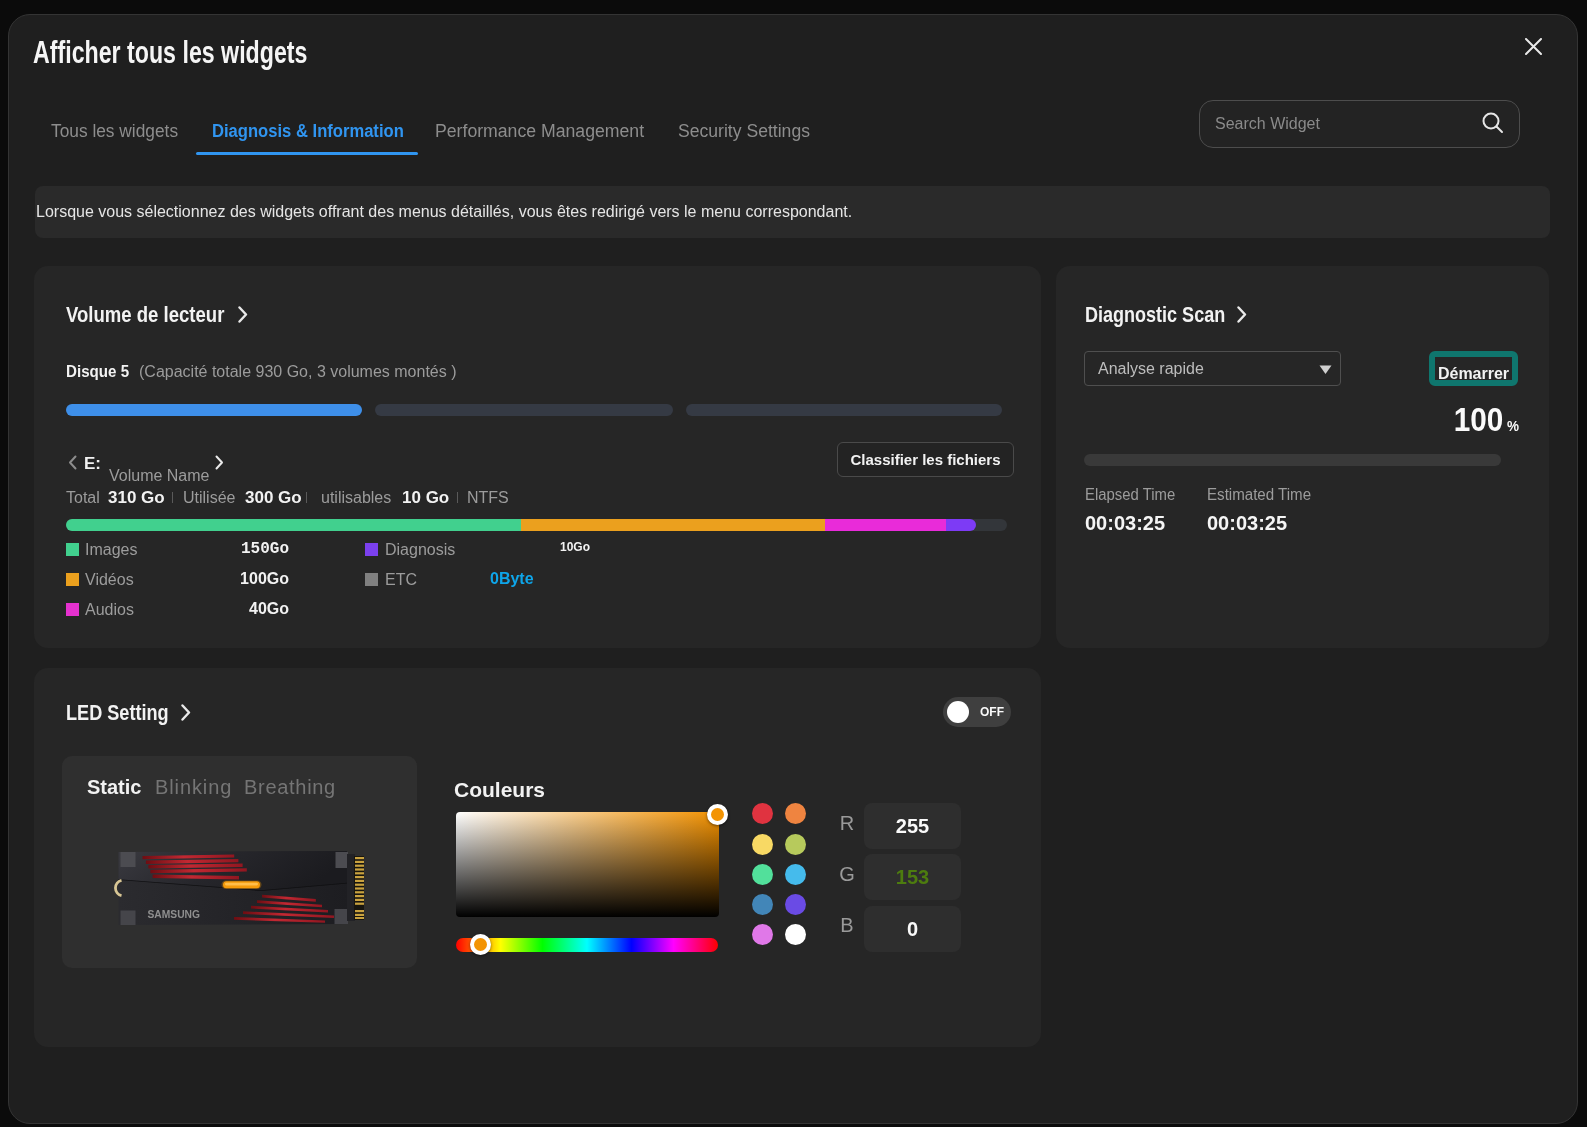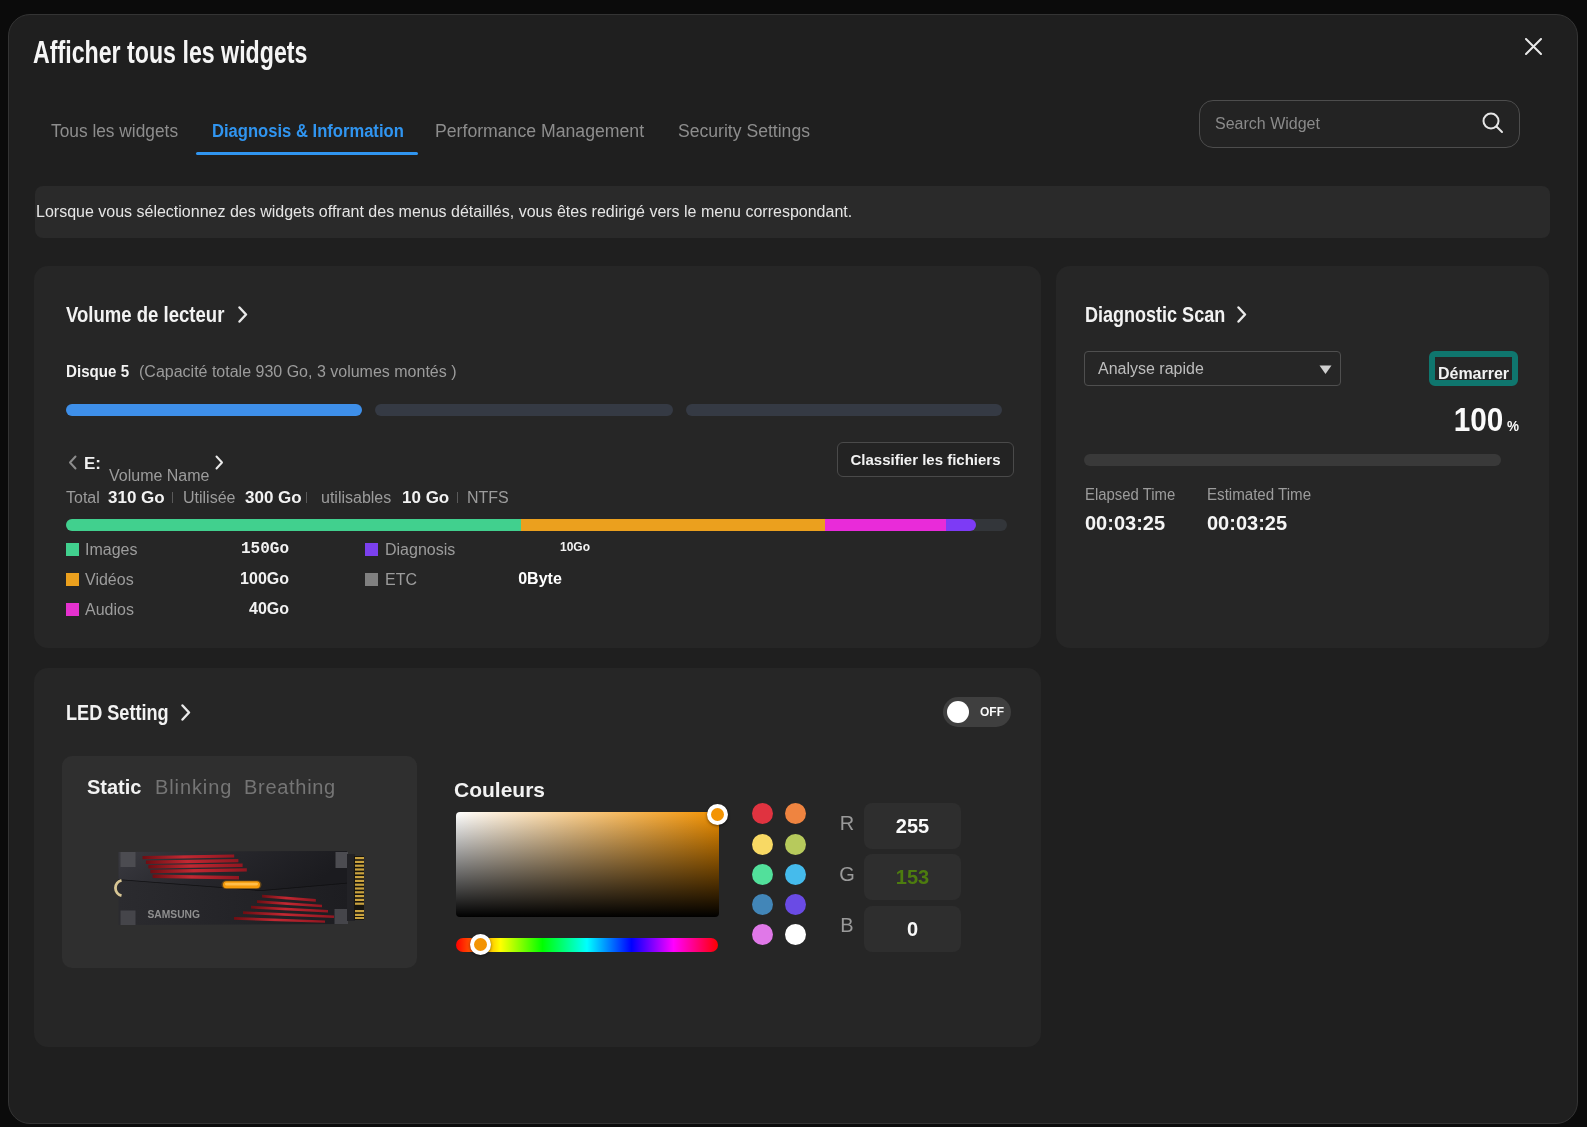--- a/index.html
+++ b/index.html
@@ -85,21 +85,21 @@
 <div class="abs" style="left:85px;top:571px;font-size:16px;color:#9c9c9c;">Vidéos</div>
 <div class="abs bold" style="left:189px;top:570px;width:100px;text-align:right;font-size:16px;color:#f2f2f2;">100Go</div>
 <div class="abs" style="left:66px;top:603px;width:13px;height:13px;background:#e531cf;"></div>
 <div class="abs" style="left:85px;top:601px;font-size:16px;color:#9c9c9c;">Audios</div>
 <div class="abs bold" style="left:189px;top:600px;width:100px;text-align:right;font-size:16px;color:#f2f2f2;">40Go</div>
 <div class="abs" style="left:365px;top:543px;width:13px;height:13px;background:#7b40ee;"></div>
 <div class="abs" style="left:385px;top:541px;font-size:16px;color:#9c9c9c;">Diagnosis</div>
 <div class="abs bold" style="left:490px;top:540px;width:100px;text-align:right;font-size:12px;color:#f2f2f2;">10Go</div>
 <div class="abs" style="left:365px;top:573px;width:13px;height:13px;background:#808080;"></div>
 <div class="abs" style="left:385px;top:571px;font-size:16px;color:#9c9c9c;">ETC</div>
-<div class="abs bold" style="left:490px;top:570px;width:100px;text-align:center;font-size:16px;color:#ffffff;">0Byte</div>
+<div class="abs bold" style="left:490px;top:570px;width:100px;text-align:left;font-size:16px;color:#0ea5e9;">0Byte</div>
 
 <div class="abs card" style="left:1056px;top:266px;width:493px;height:382px;"></div>
 <div class="abs bold" style="left:1085px;top:302px;font-size:22px;color:#f2f2f2;transform:scaleX(0.819);transform-origin:0 50%;">Diagnostic Scan</div>
 <svg class="abs" style="left:1237px;top:306px;" width="10" height="17">
     <path d="M1.5 1.5 L8 8.5 L1.5 15.5" stroke="#e9e9e9" stroke-width="2.4" fill="none" stroke-linecap="round" stroke-linejoin="round"></path>
   </svg>
 
 <div class="abs" style="left:1084px;top:351px;width:257px;height:35px;border:1px solid #4f4f4f;border-radius:4px;"></div>
 <div class="abs" style="left:1098px;top:351px;height:20px;line-height:35px;font-size:16px;color:#bdbdbd;">Analyse rapide</div>
 <svg class="abs" style="left:1319px;top:365px;" width="13" height="10">

